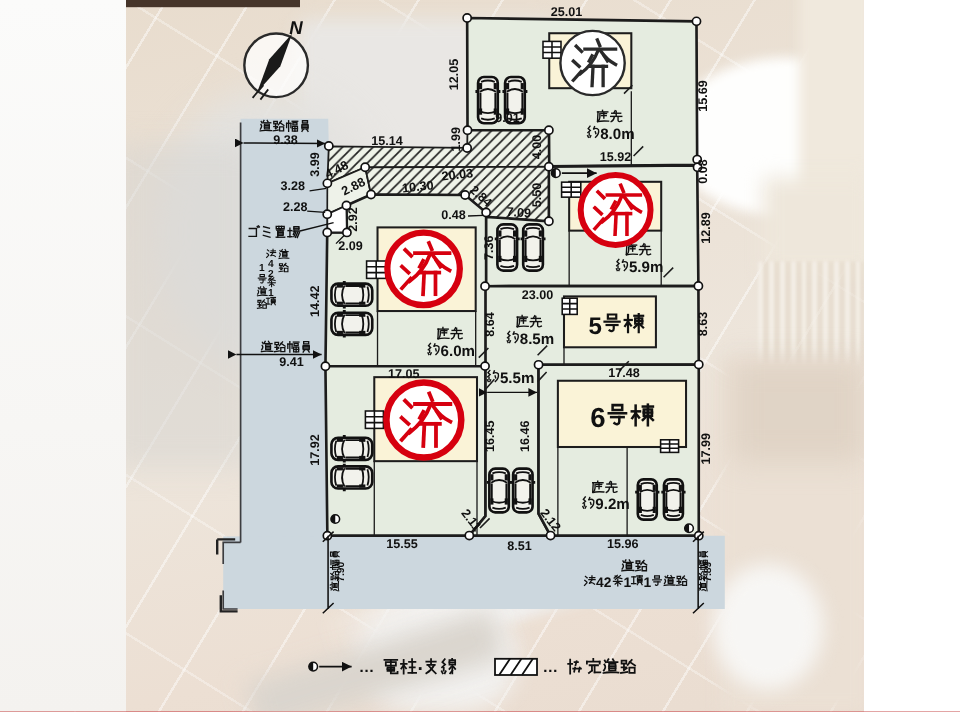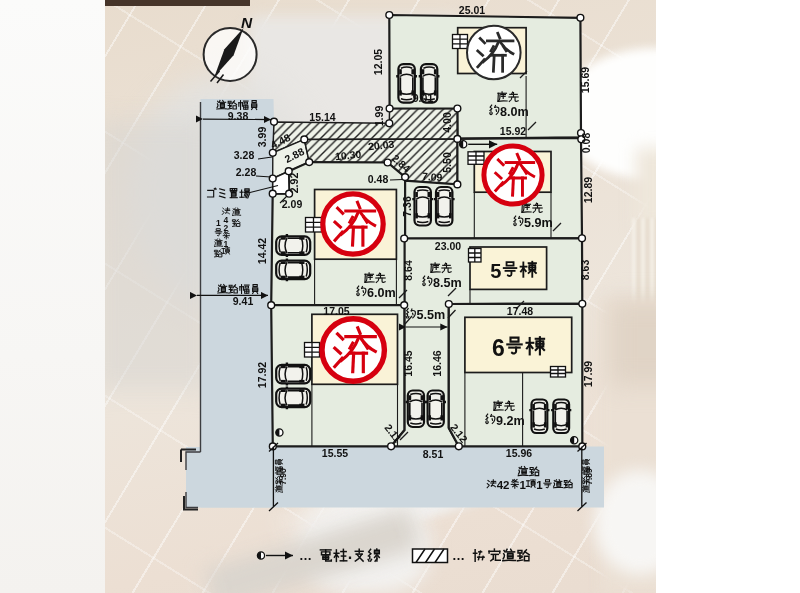--- a/index.html
+++ b/index.html
@@ -1,14 +1,14 @@
 <!DOCTYPE html>
 <html><head><meta charset="utf-8"><title>区画図</title><style>
 html,body{margin:0;padding:0}
-#page{position:relative;width:656px;height:593px;overflow:hidden;background:#b91c1c;font-family:"Liberation Sans",sans-serif}
+#page{position:relative;width:720px;height:593px;overflow:hidden;background:#b91c1c;font-family:"Liberation Sans",sans-serif}
 .ph{position:absolute}
 </style></head><body>
 <div id="page">
 
 <div class="ph" style="left:0;top:0;width:800px;height:593px;background:linear-gradient(168deg,#e8dccd 0%,#ebe1d5 30%,#ede5db 55%,#ecdfd3 80%,#e9dcd0 100%)"></div>
 
 <div class="ph" style="left:0;top:0;width:800px;height:593px;background:repeating-linear-gradient(121deg,rgba(255,255,255,0) 0 58px,rgba(255,255,255,0.45) 58px 60px),repeating-linear-gradient(32deg,rgba(255,255,255,0) 0 110px,rgba(255,255,255,0.32) 110px 112px)"></div>
 
 <div class="ph" style="left:248px;top:16px;width:214px;height:192px;background:#e9e7e4;border-radius:10px;filter:blur(7px)"></div>
 

